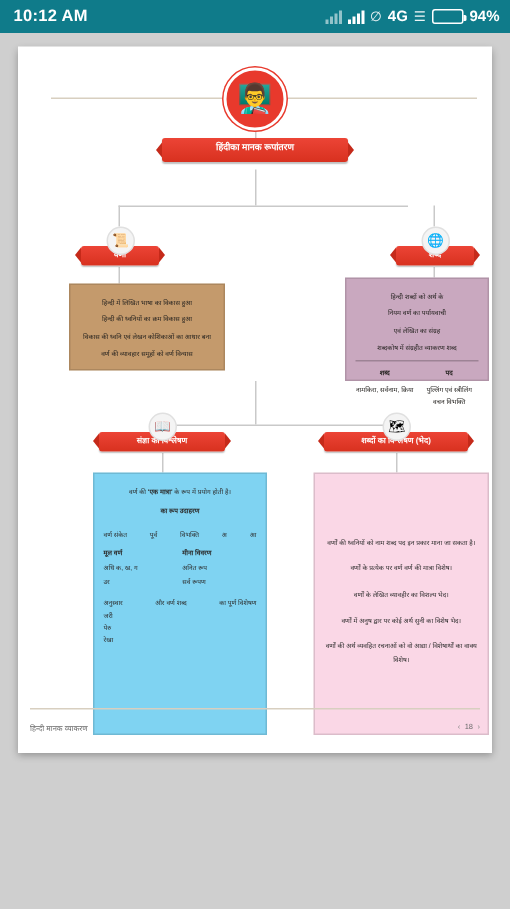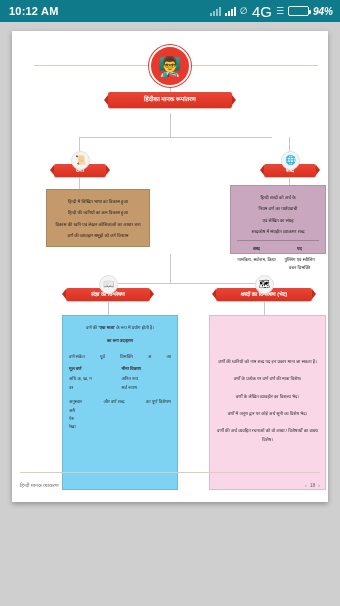--- a/index.html
+++ b/index.html
@@ -17,32 +17,32 @@
   }
   .clock{font-size:11px;font-weight:bold;letter-spacing:.2px;}
   .sysicons{display:flex;align-items:center;gap:4px;}
   .sig{display:inline-block;width:11px;height:9px;position:relative;}
   .sig i{position:absolute;bottom:0;width:2px;background:#ffffff;display:block;}
   .sig i:nth-child(1){left:0;height:3px;}
   .sig i:nth-child(2){left:3px;height:5px;}
   .sig i:nth-child(3){left:6px;height:7px;}
   .sig i:nth-child(4){left:9px;height:9px;}
   .sig.dim i{background:rgba(255,255,255,.55);}
-  .netlabel{font-size:15px;font-weight:normal;letter-spacing:0;}
+  .netlabel{font-size:10px;font-weight:bold;letter-spacing:0;}
   .tinyglyph{font-size:9px;opacity:.92;}
   .battery{
     width:21px;height:10px;border:1px solid #ffffff;border-radius:2px;
     position:relative;padding:1px;box-sizing:border-box;
   }
   .battery::after{
     content:"";position:absolute;right:-3px;top:2.5px;
     width:2px;height:4px;background:#ffffff;border-radius:0 1px 1px 0;
   }
   .battfill{height:100%;background:#ffffff;border-radius:1px;}
-  .battpct{font-size:10px;font-weight:bold;font-style:italic;}
+  .battpct{font-size:10px;font-weight:bold;}
 
   
   .viewer{
     height:584px;background:#cfcfcf;overflow:hidden;
     padding:9px 12px 0 12px;box-sizing:border-box;
   }
   .page{
     background:#ffffff;height:471px;box-sizing:border-box;
     box-shadow:0 2px 5px rgba(0,0,0,.30);
     padding:8px 8px 0 8px;position:relative;

